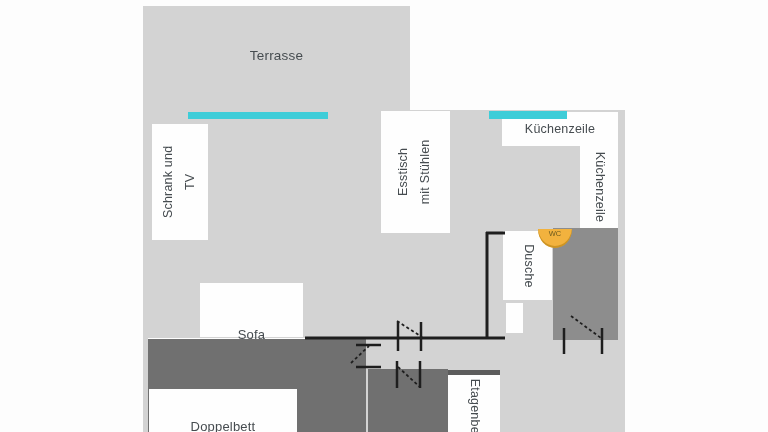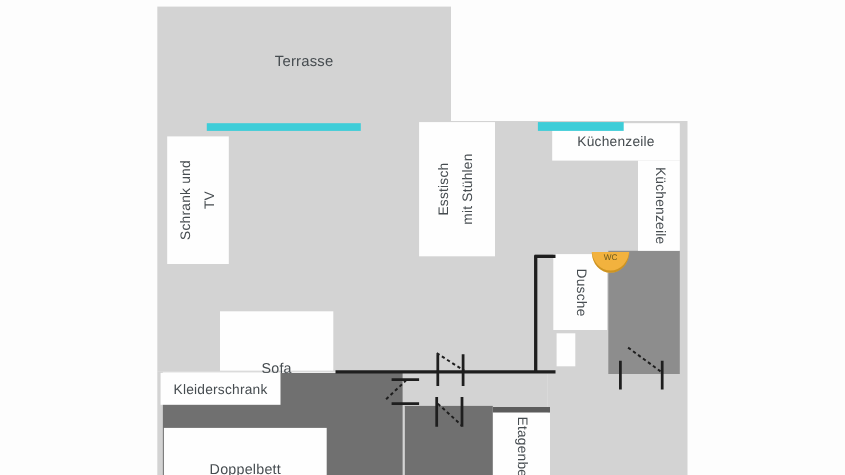--- a/index.html
+++ b/index.html
@@ -81,23 +81,20 @@
       <span>Dusche</span>
     </div>
   </div>
 
   <div class="fbox" style="left:506px;top:303px;width:17px;height:30px;"></div>
 
   <div class="fbox" style="left:200px;top:283px;width:103px;height:54px;">
     <span class="label" style="font-size:13px;margin-top:48px;">Sofa</span>
   </div>
 
-  <div class="fbox" style="left:146px;top:339px;width:109px;height:29px;">
-    <span class="label">Kleiderschrank</span>
-  </div>
 
   <div class="fbox" style="left:149px;top:389px;width:148px;height:75px;">
     <span class="label" style="font-size:13px;">Doppelbett</span>
   </div>
 
   <div class="fbox" style="left:449px;top:375px;width:51px;height:70px;">
     <div class="rot-cw label">
       <span>Etagenbett</span>
     </div>
   </div>

